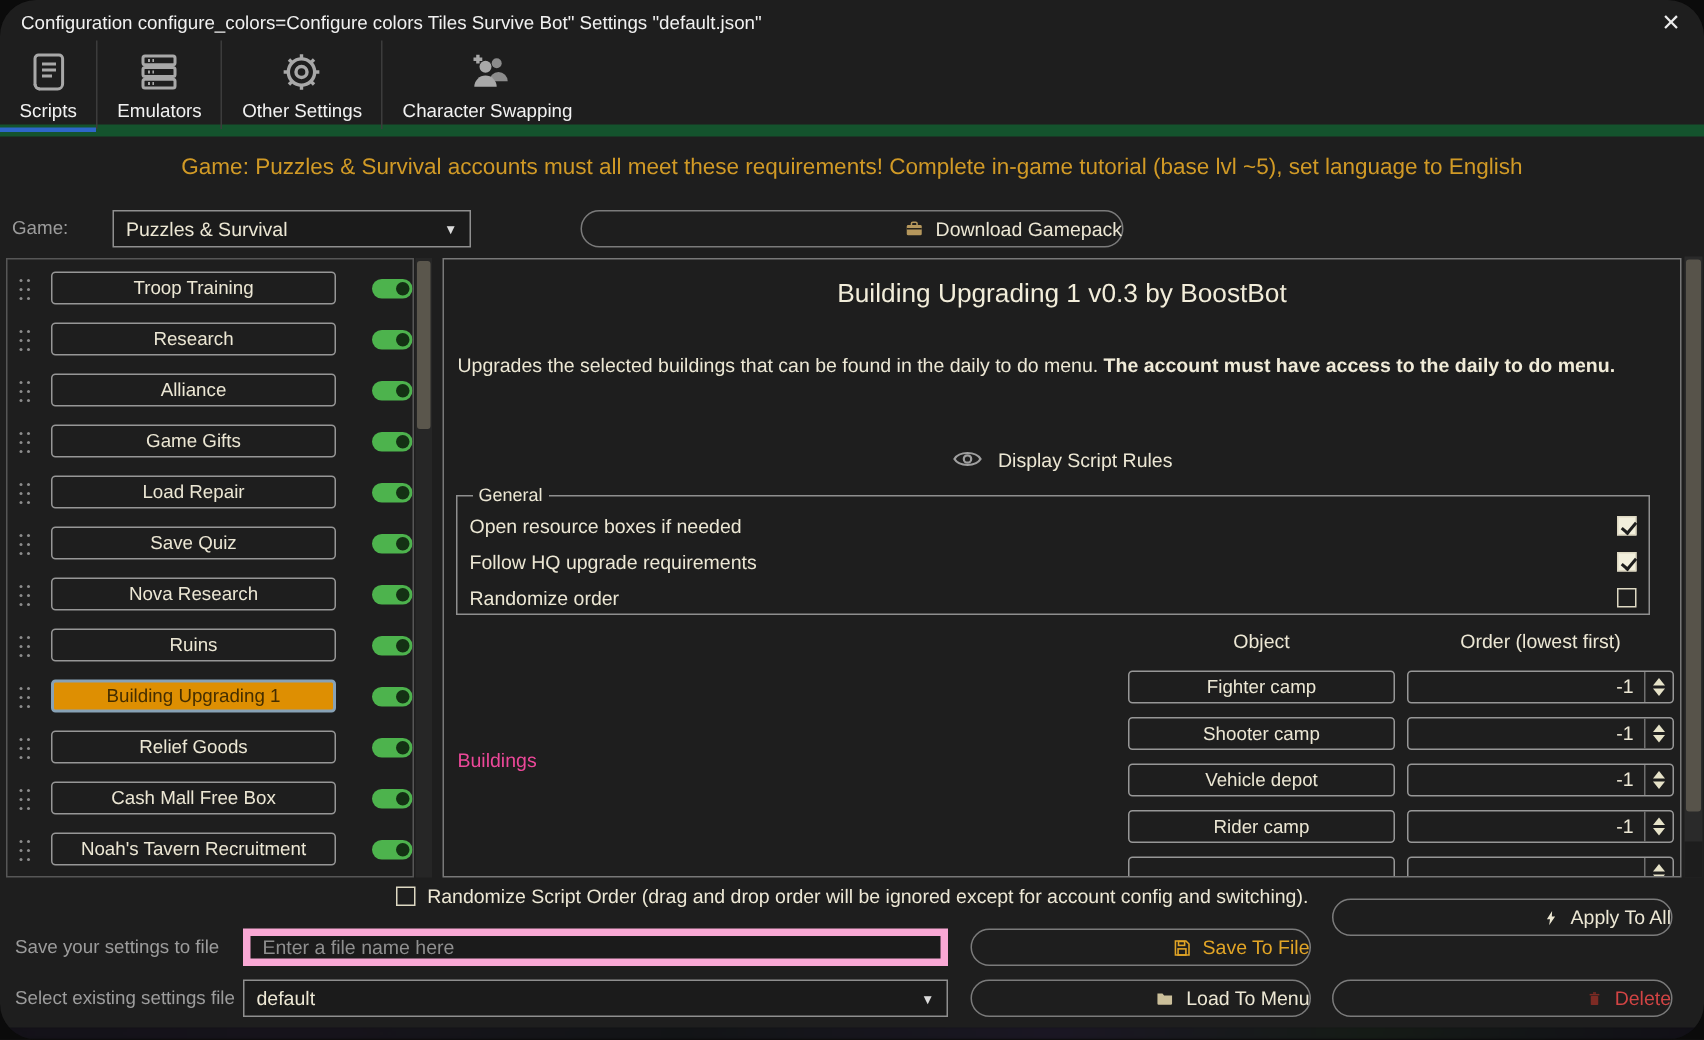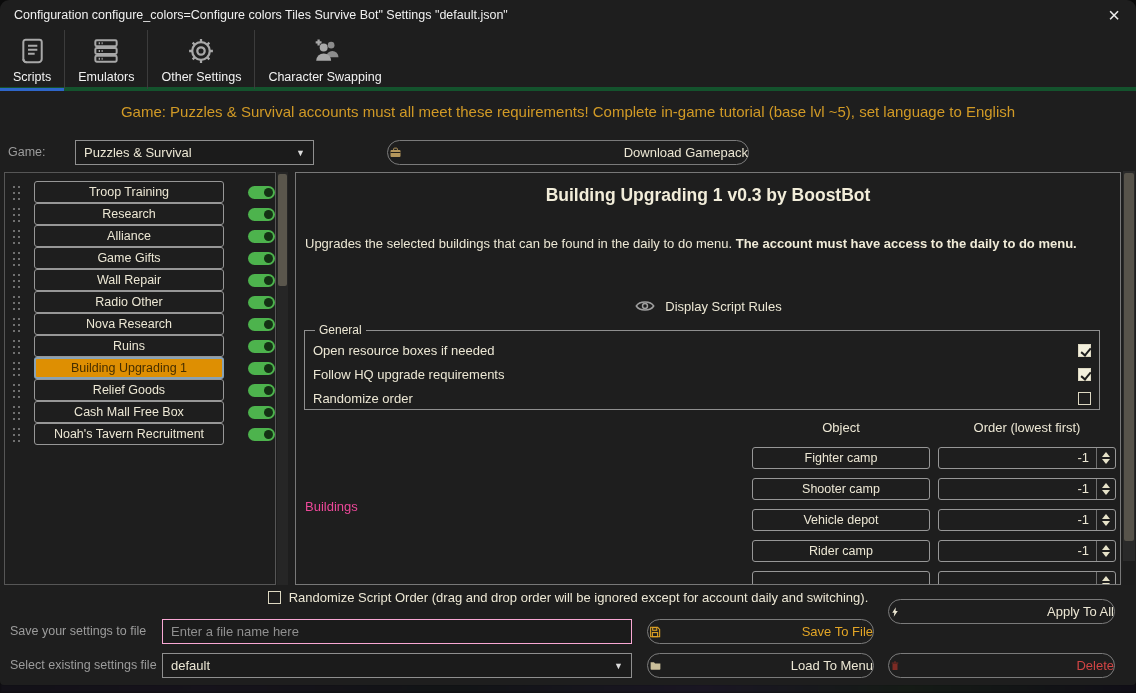--- a/index.html
+++ b/index.html
@@ -1,70 +1,70 @@
 <!DOCTYPE html>
 <html><head>
 <meta charset="utf-8">
 <style>
   * { margin:0; padding:0; box-sizing:border-box; }
   html,body { background:#0b0b0b; }
   body { font-family:"Liberation Sans","DejaVu Sans",sans-serif; }
-  .stage { position:relative; width:1136px; height:693px; overflow:hidden; background:#0b0b0b; }
+  .stage { position:relative; width:1136px; height:693px; overflow:hidden; background:#0b0b0b;border-radius:24px; }
   .desktop-strip { position:absolute; left:0; top:684px; width:1136px; height:9px;
     background:linear-gradient(90deg,#131118,#16131b 18%,#121416 40%,#1a1623 62%,#151b16 80%,#110f17);
     filter:blur(1px); }
   .window { position:absolute; left:0; top:0; width:1136px; height:685px; background:#1e1e1e;
     border-radius:9px 9px 4px 4px; overflow:hidden; }
 
   
   .titlebar { position:absolute; left:0; top:0; width:100%; height:30px; }
   .titlebar .title { position:absolute; left:14px; top:0; line-height:30px; font-size:12.5px; color:#f1f1f1; white-space:nowrap; }
   .close-btn { position:absolute; right:8px; top:2px; width:28px; height:26px; display:flex; align-items:center; justify-content:center;
     color:#ededed; font-size:20px; cursor:default; }
 
   
-  .tabbar { position:absolute; left:0; top:30px; width:100%; height:61px; display:flex; border-bottom:4px solid #14532d; }
+  .tabbar { position:absolute; left:0; top:30px; width:100%; height:61px; display:flex; border-bottom:8px solid #14532d;align-items:center; }
   .tab { position:relative; height:59px; padding:0 13px; display:flex; flex-direction:column; align-items:center; justify-content:flex-end; }
   .tab + .tab { border-left:1px solid #3c3c3c; }
   .tab .tab-icon { height:38px; display:flex; align-items:center; justify-content:center; }
   .tab .tab-label { font-size:12.5px; color:#f2f2f2; padding-bottom:5px; white-space:nowrap; }
   .tab.active::after { content:""; position:absolute; left:0; right:0; bottom:-2px; height:3px; background:#2e66c9; }
 
   
   .warning { position:absolute; left:0; top:103px; width:100%; text-align:center; font-size:15px; color:#d19a26; }
 
   
   .game-label { position:absolute; left:8px; top:140px; line-height:25px; font-size:12.5px; color:#9c9c9c; }
   .game-select { position:absolute; left:75px; top:140px; width:239px; height:25px; background:#1b1b1b; border:1px solid #8f8f8f;
     display:flex; align-items:center; justify-content:space-between; padding:0 8px; font-size:13px; color:#ece7d4; }
   .caret { font-size:9px; color:#dcdcdc; }
   .pill-btn { position:absolute; height:25px; border:1px solid #7b7b7b; border-radius:13px; background:transparent;
-    display:flex; align-items:center; justify-content:space-between; gap:7px; font-size:13px; color:#ece7d4; font-family:inherit; cursor:default; }
+    display:flex; align-items:center; justify-content:flex-end; gap:7px; font-size:13px; color:#ece7d4; font-family:inherit; cursor:default; }
   .btn-gamepack { left:387px; top:140px; width:362px; }
 
   
   .sidebar { position:absolute; left:4px; top:172px; width:272px; height:413px; border:1px solid #565656; padding-top:8px; overflow:hidden; }
-  .script-row { display:flex; align-items:center; height:22px; padding-left:8px; }
+  .script-row { display:flex; align-items:center; height:22px; margin-bottom:12px; padding-left:8px; }
   .drag { position:relative; width:8px; height:15px; flex:0 0 8px; }
   .drag::before { content:""; position:absolute; left:0; top:1px; width:2px; height:2px; border-radius:50%; background:#8d8d8d;
     box-shadow:0 6px 0 #8d8d8d,0 12px 0 #8d8d8d,5px 0 0 #8d8d8d,5px 6px 0 #8d8d8d,5px 12px 0 #8d8d8d; }
   .script-btn { width:196px; height:22px; margin-left:13px; border:1px solid #979797; border-radius:3px; background:transparent;
     color:#ece7d4; font-size:12.5px; font-family:inherit; text-align:center; line-height:19px; overflow:hidden; white-space:nowrap; }
   .script-btn.selected { background:#de8f02; color:#452e00; border:2px solid #88a2b6; }
   .toggle { position:relative; width:27px; height:13px; border-radius:7px; background:#4db34d; margin-left:24px; flex:0 0 27px; }
   .toggle .knob { position:absolute; right:2px; top:2px; width:9px; height:9px; border-radius:50%; background:#143114; }
 
   .sidebar-scrollbar { position:absolute; left:277px; top:172px; width:11px; height:413px; background:#262626; }
   .sidebar-scrollbar .thumb { position:absolute; left:1px; right:1px; top:2px; height:112px; background:#5a564c; border-radius:2px; }
   .main-scrollbar { position:absolute; left:1123px; top:171px; width:12px; height:414px; background:#2a2a2a; }
   .main-scrollbar .thumb { position:absolute; left:1px; right:1px; top:2px; height:368px; background:#57534a; border-radius:2px; }
   .main-scrollbar .track-end { position:absolute; left:0; right:0; bottom:0; height:24px; background:#1d1d1d; }
 
   .main-panel { position:absolute; left:295px; top:172px; width:826px; height:413px; border:1px solid #787878; overflow:hidden; }
-  .panel-title { position:absolute; top:12px; left:0; width:100%; text-align:center; font-size:17.5px; font-weight:bold; color:#f2edda; }
+  .panel-title { position:absolute; top:12px; left:0; width:100%; text-align:center; font-size:17.5px; font-weight:normal; color:#f2edda; }
   .panel-desc { position:absolute; top:62px; left:9px; right:10px; font-size:13px; color:#ece7d4; line-height:17px; }
   .panel-desc b { color:#f0ebd8; }
   .rules-row { position:absolute; top:122px; left:0; width:100%; display:flex; align-items:center; justify-content:center; gap:9px; }
   .rules-row .rules-label { font-size:13px; color:#ece7d4; }
 
   fieldset.general { position:absolute; left:8px; right:20px; top:150px; height:87px; border:1px solid #8f8f8f; padding:1px 8px 0 8px; }
   fieldset.general legend { font-size:12px; color:#ece7d4; padding:0 4px; margin-left:2px; }
   .gen-row { height:24px; display:flex; align-items:center; justify-content:space-between; }
   .gen-label { font-size:13px; color:#ece7d4; }
   .checkbox { width:13px; height:13px; border:1px solid #ddd8c2; background:transparent; position:relative; flex:0 0 13px; }
@@ -83,21 +83,21 @@
   .spinner { width:178px; height:22px; margin-left:8px; border:1px solid #979797; border-radius:3px; display:flex; align-items:stretch; }
   .spin-val { flex:1; text-align:right; font-size:13px; color:#ece7d4; line-height:20px; padding-right:7px; }
   .spin-btns { width:19px; border-left:1px solid #6f6f6f; display:flex; flex-direction:column; align-items:center; justify-content:center; }
   .spin-up { width:0; height:0; border-left:4px solid transparent; border-right:4px solid transparent; border-bottom:5px solid #e6e2c8; margin-bottom:2px; }
   .spin-down { width:0; height:0; border-left:4px solid transparent; border-right:4px solid transparent; border-top:5px solid #e6e2c8; }
 
   
   .randomize-row { position:absolute; left:0; top:588px; width:100%; height:18px; display:flex; align-items:center; justify-content:center; gap:8px; }
   .randomize-row .rand-label { font-size:13px; color:#ece7d4; }
   .footer-label { position:absolute; left:10px; font-size:12.5px; color:#9c9c9c; line-height:25px; white-space:nowrap; }
-  .file-input { position:absolute; left:162px; width:470px; height:25px; background:#1b1b1b; border:1px solid #f9a8d4;
+  .file-input { position:absolute; left:162px; width:470px; height:25px; background:#1b1b1b; border:5px solid #f9a8d4;
     color:#e5e5e5; font-size:13px; font-family:inherit; padding:0 8px; }
   .file-input::placeholder { color:#8f8f8f; }
   .file-select { position:absolute; left:162px; width:470px; height:25px; background:#1b1b1b; border:1px solid #8f8f8f;
     display:flex; align-items:center; justify-content:space-between; padding:0 8px; font-size:13px; color:#ece7d4; }
   .row-save { top:619px; }
   .row-select { top:653px; }
   .btn-save { left:647px; top:619px; width:227px; color:#e2a526; }
   .btn-apply { left:888px; top:599px; width:227px; }
   .btn-load { left:647px; top:653px; width:227px; }
   .btn-delete { left:888px; top:653px; width:227px; color:#d14444; }
@@ -204,28 +204,28 @@
         </div>
         <div class="script-row">
           <span class="drag"></span>
           <button class="script-btn">Game Gifts</button>
           <span class="toggle on">
             <span class="knob"></span>
           </span>
         </div>
         <div class="script-row">
           <span class="drag"></span>
-          <button class="script-btn">Wall Repair</button>
-          <span class="toggle on">
-            <span class="knob"></span>
-          </span>
-        </div>
-        <div class="script-row">
-          <span class="drag"></span>
-          <button class="script-btn">Radio Other</button>
+          <button class="script-btn">Load Repair</button>
+          <span class="toggle on">
+            <span class="knob"></span>
+          </span>
+        </div>
+        <div class="script-row">
+          <span class="drag"></span>
+          <button class="script-btn">Save Quiz</button>
           <span class="toggle on">
             <span class="knob"></span>
           </span>
         </div>
         <div class="script-row">
           <span class="drag"></span>
           <button class="script-btn">Nova Research</button>
           <span class="toggle on">
             <span class="knob"></span>
           </span>
@@ -359,21 +359,21 @@
           </div>
         </div>
     </div>
     <div class="main-scrollbar">
         <div class="thumb"></div>
         <div class="track-end"></div>
       </div>
 
     <div class="randomize-row">
       <span class="checkbox"></span>
-      <span class="rand-label">Randomize Script Order (drag and drop order will be ignored except for account daily and switching).</span>
+      <span class="rand-label">Randomize Script Order (drag and drop order will be ignored except for account config and switching).</span>
     </div>
 
     <span class="footer-label row-save">Save your settings to file</span>
     <input class="file-input row-save" type="text" placeholder="Enter a file name here" style="">
     <button class="pill-btn btn-save">
       <span>
           <svg width="14" height="14" viewBox="0 0 24 24" fill="none" stroke="#e2a526" stroke-width="1.8">
             <path d="M4.5 4 h12 l3.5 3.5 V20 h-15.5 Z"></path>
             <rect x="8" y="4.5" width="7" height="4.5"></rect>
             <rect x="7.5" y="13" width="9" height="7"></rect>

